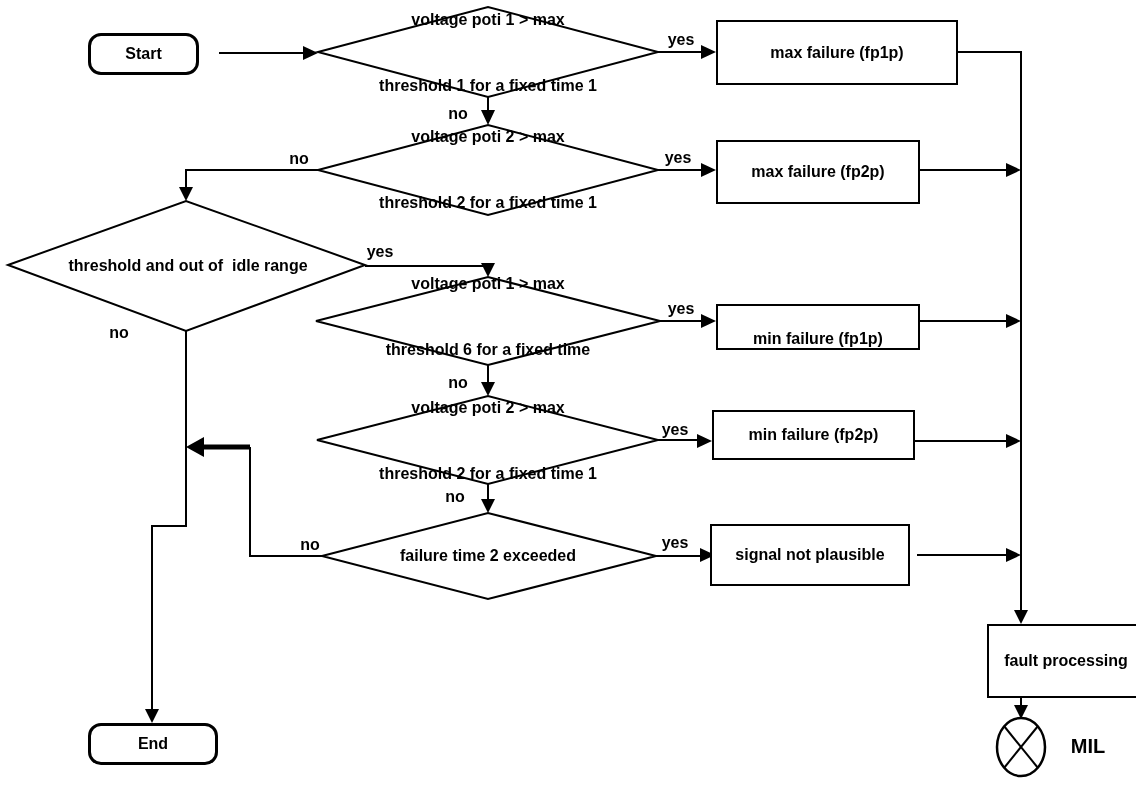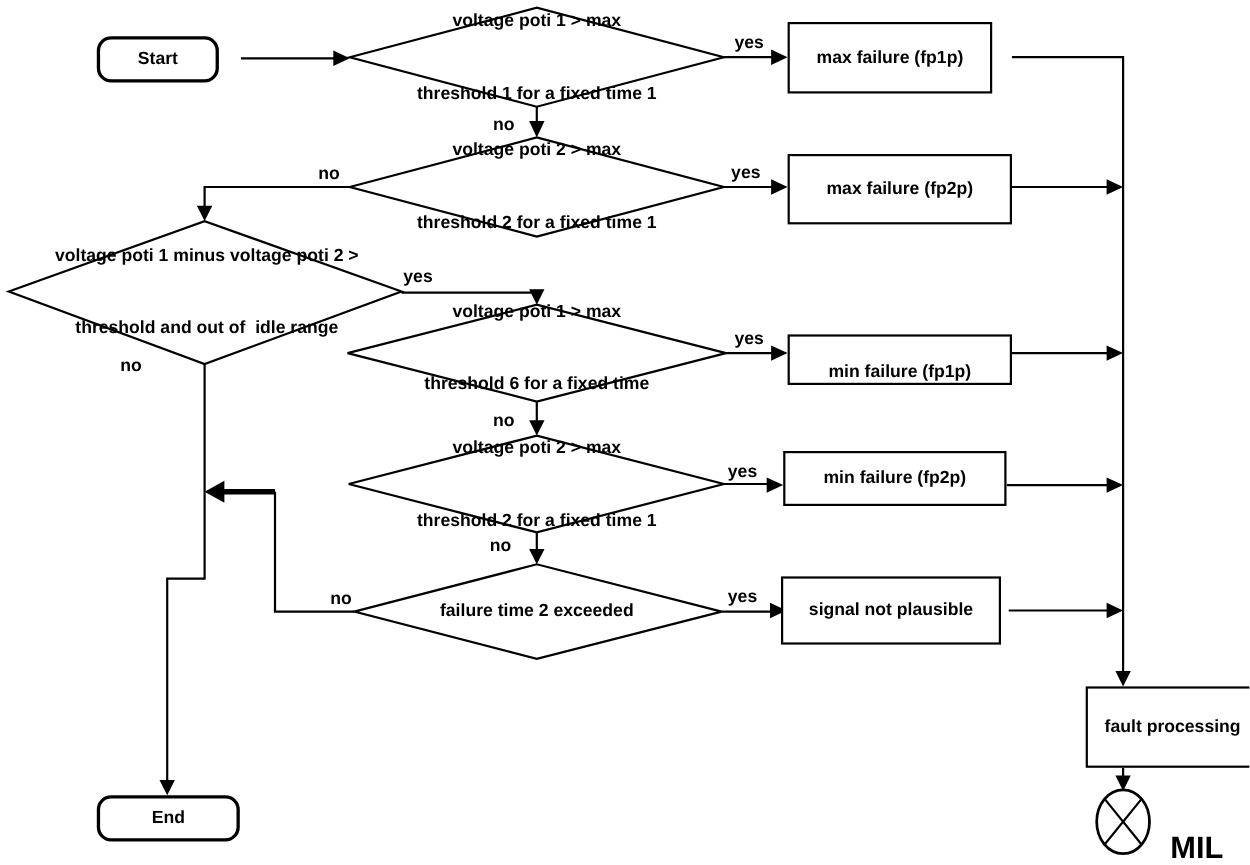--- a/index.html
+++ b/index.html
@@ -16,21 +16,21 @@
   .node{
     position:absolute;box-sizing:border-box;border:2px solid #000;background:#ffffff;
     display:flex;align-items:center;justify-content:center;text-align:center;
   }
   .rounded{border-radius:13px;border-width:3px;}
   .dtext{
     position:absolute;transform:translate(-50%,-50%);text-align:center;
     line-height:22px;white-space:pre;
   }
   .elabel{position:absolute;transform:translate(-50%,-50%);white-space:pre;}
-  .mil-label{position:absolute;transform:translate(-50%,-50%);font-size:28px;letter-spacing:0px;margin-top:25px;}
+  .mil-label{position:absolute;transform:translate(-50%,-50%);font-size:20px;letter-spacing:0px;}
 </style>
 </head>
 <body>
 
 <div class="stage">
 
   <svg width="1136" height="786" viewBox="0 0 1136 786">
 
     <g>
       <line class="edge" x1="219" y1="53" x2="305" y2="53"></line>
@@ -138,21 +138,21 @@
     </g>
   </svg>
 
   <div class="node rounded" style="left:88px;top:33px;width:111px;height:42px;">
     <span>Start</span>
   </div>
   <div class="node rounded" style="left:88px;top:723px;width:130px;height:42px;">
     <span>End</span>
   </div>
 
-  <div class="node" style="left:716px;top:20px;width:186px;height:65px;">
+  <div class="node" style="left:716px;top:20px;width:242px;height:65px;">
     <span>max failure (fp1p)</span>
   </div>
   <div class="node" style="left:716px;top:140px;width:204px;height:64px;">
     <span>max failure (fp2p)</span>
   </div>
   <div class="node" style="left:716px;top:304px;width:204px;height:46px;align-items:flex-end;">
     <span>min failure (fp1p)</span>
   </div>
   <div class="node" style="left:712px;top:410px;width:203px;height:50px;">
     <span>min failure (fp2p)</span>
@@ -166,21 +166,20 @@
 
   <div class="dtext" style="left:488px;top:53px;">
     <div>voltage poti 1 &gt; max</div>
     <div>threshold 1 for a fixed time 1</div>
   </div>
   <div class="dtext" style="left:488px;top:170px;">
     <div>voltage poti 2 &gt; max</div>
     <div>threshold 2 for a fixed time 1</div>
   </div>
   <div class="dtext" style="left:188px;top:266px;">
-    <div>voltage poti 1 minus voltage poti 2 &gt;</div>
     <div>threshold and out of  idle range</div>
   </div>
   <div class="dtext" style="left:488px;top:317px;">
     <div>voltage poti 1 &gt; max</div>
     <div>threshold 6 for a fixed time</div>
   </div>
   <div class="dtext" style="left:488px;top:441px;">
     <div>voltage poti 2 &gt; max</div>
     <div>threshold 2 for a fixed time 1</div>
   </div>

